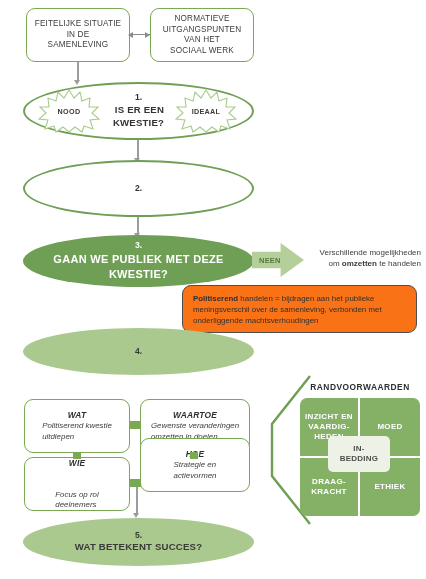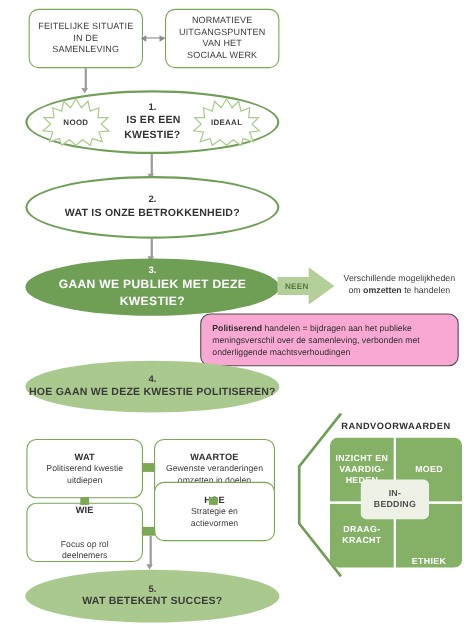--- a/index.html
+++ b/index.html
@@ -70,30 +70,30 @@
     box-sizing:border-box;
   }
   .arrow-down span{
     font-size:7.2px;font-weight:bold;color:#55773a;letter-spacing:.3px;
     padding-top:5px;
   }
 
   
   .note{
     position:absolute;
-    font-size:8px;line-height:1.35;color:#3d3d3d;text-align:center;
+    font-size:8px;line-height:1.35;color:#3d3d3d;text-align:right;
   }
   .note b{font-weight:bold;}
 
   
   .callout{
     position:absolute;
     border:1.5px solid #4e4e4e;
     border-radius:9px;
-    background:#f9a8d4;
+    background:#f97316;
     box-sizing:border-box;
     padding:7px 9px 6px 10px;
     font-size:7.9px;line-height:1.42;color:#2f2f2f;
   }
   .callout b{font-weight:bold;}
 
   
   .burst{
     position:absolute;
     display:flex;align-items:center;justify-content:center;
@@ -105,22 +105,23 @@
   }
 
   
   .gbox{
     position:absolute;
     border:1.4px solid #7aa853;
     border-radius:9px;
     background:#fff;
     box-sizing:border-box;
     display:flex;flex-direction:column;align-items:center;justify-content:center;
-    text-align:center;
+    text-align:left;
     padding:3px;
+    font-style:italic;
   }
   .gbox .gt{font-weight:bold;font-size:8.4px;color:#2f2f2f;letter-spacing:.2px;margin-bottom:1px;}
   .gbox .gd{font-size:7.9px;color:#3d3d3d;line-height:1.3;}
   .connector{position:absolute;background:#7aa853;}
 
   
   #panel{position:absolute;left:268px;top:374px;width:158px;height:152px;}
   #panel-chevron{
     position:absolute;left:0;top:0;width:44px;height:152px;
   }
@@ -131,21 +132,21 @@
   }
   .quad{
     position:absolute;background:#85b167;color:#ffffff;
     display:flex;align-items:center;justify-content:center;
     text-align:center;font-size:8px;font-weight:bold;letter-spacing:.3px;
     line-height:1.25;box-sizing:border-box;
   }
   .q-tl{border-top-left-radius:7px;}
   .q-tr{border-top-right-radius:7px;}
   .q-bl{border-bottom-left-radius:7px;}
-  .q-br{border-bottom-right-radius:7px;align-items:flex-end;}
+  .q-br{border-bottom-right-radius:7px;}
   .quad-sep{position:absolute;background:#ffffff;opacity:.75;}
   #inbedding{
     position:absolute;
     background:#eef1e6;
     border-radius:5px;
     display:flex;align-items:center;justify-content:center;
     text-align:center;font-size:8px;font-weight:bold;color:#4e4e4e;
     line-height:1.2;letter-spacing:.2px;
   }
 </style>
@@ -195,21 +196,20 @@
     </svg>
     <span>IDEAAL</span>
   </div>
 
   <div class="vline" style="left:137px;top:140px;height:20px;"></div>
   <div class="vtip" style="left:133.5px;top:158px;"></div>
 
   <div class="ell ell-outline" style="left:23px;top:160px;width:231px;height:57px;">
     <div>
       <span class="e-num">2.</span>
-      <span class="e-txt">WAT IS ONZE BETROKKENHEID?</span>
     </div>
   </div>
 
   <div class="vline" style="left:137px;top:217px;height:18px;"></div>
   <div class="vtip" style="left:133.5px;top:233px;"></div>
 
   <div class="ell ell-dark" style="left:23px;top:235px;width:231px;height:52px;">
     <div>
       <span class="e-num">3.</span>
       <span class="e-txt-big">GAAN WE PUBLIEK MET DEZE KWESTIE?</span>
@@ -225,21 +225,20 @@
   </div>
 
 
   <div class="callout" style="left:182px;top:285px;width:235px;height:48px;">
     <b>Politiserend</b><span> handelen = bijdragen aan het publieke meningsverschil over de samenleving, verbonden met onderliggende machtsverhoudingen</span>
   </div>
 
   <div class="ell ell-light" style="left:23px;top:328px;width:231px;height:47px;">
     <div>
       <span class="e-num">4.</span>
-      <span class="e-txt">HOE GAAN WE DEZE KWESTIE POLITISEREN?</span>
     </div>
   </div>
 
   <div class="gbox" style="left:24px;top:399px;width:106px;height:54px;">
     <div class="gt">WAT</div>
     <div class="gd" style="white-space:pre-line;">Politiserend kwestie
 uitdiepen</div>
   </div>
   <div class="gbox" style="left:140px;top:399px;width:110px;height:54px;">
     <div class="gt">WAARTOE</div>

